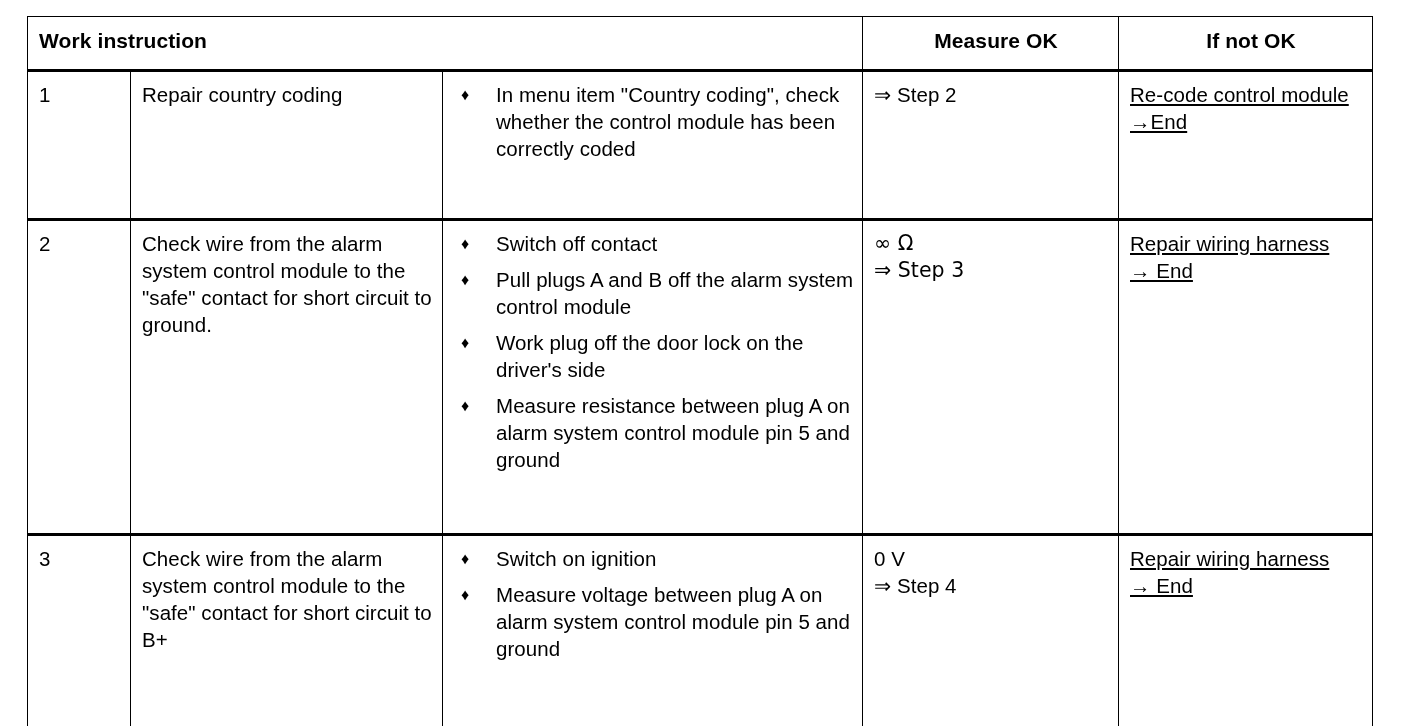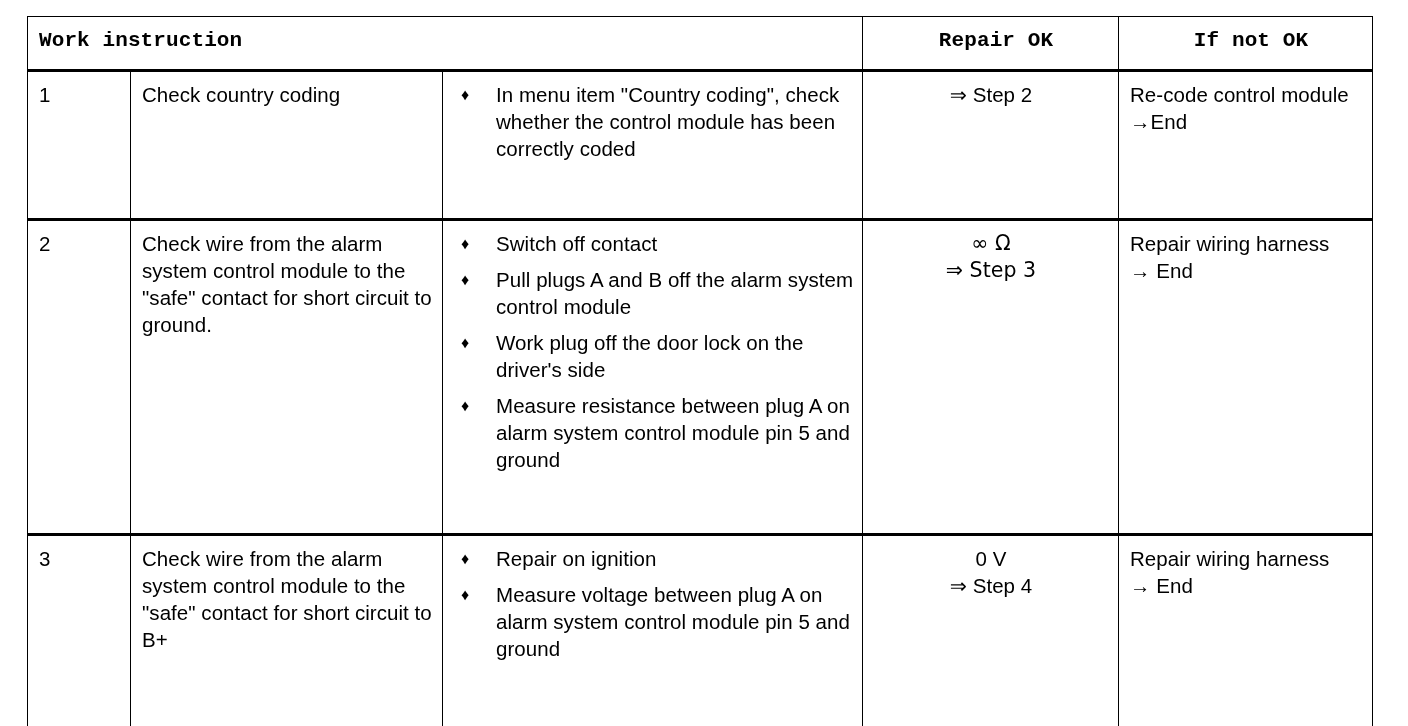--- a/index.html
+++ b/index.html
@@ -43,21 +43,20 @@
   col.c-num     { width: 103px; }
   col.c-task    { width: 312px; }
   col.c-detail  { width: 420px; }
   col.c-ok      { width: 256px; }
   col.c-notok   { width: 254px; }
 
   
   .hdr-cell {
     height: 52px;
     border-bottom: 3px solid #000000 !important;
-    font-family: Liberation Mono, monospace;
   }
   .hdr-cell .hdr-text {
     font-weight: bold;
     font-size: 21px;
     line-height: 20px;
     padding: 14px 0 0 11px;
     letter-spacing: 0.1px;
     white-space: nowrap;
   }
   
@@ -119,22 +118,22 @@
   .mono-sym {
     font-family: "DejaVu Sans", sans-serif;
   }
 
   
   .row1 .cell-inner { min-height: 127px; }
   .row2 .cell-inner { min-height: 293px; }
   .row3 .cell-inner { min-height: 180px; }
 
   .task-text { white-space: pre-line; }
-  .ok-text   { white-space: pre-line; text-align: center; }
-  .notok-text{ white-space: pre-line; }
+  .ok-text   { white-space: pre-line; }
+  .notok-text{ white-space: pre-line; text-decoration: underline; }
 </style>
 </head>
 <body>
 
 <div class="page">
 
   <table class="wi-table">
     <colgroup>
       <col class="c-num">
       <col class="c-task">
@@ -144,36 +143,36 @@
     </colgroup>
 
     <thead>
       <tr>
         <th class="hdr-cell hdr-noborder-right" colspan="1">
           <div class="hdr-text">Work instruction</div>
         </th>
         <th class="hdr-cell hdr-noborder-right hdr-noborder-left"></th>
         <th class="hdr-cell hdr-noborder-left"></th>
         <th class="hdr-cell">
-          <div class="hdr-text">Repair OK</div>
+          <div class="hdr-text">Measure OK</div>
         </th>
         <th class="hdr-cell">
           <div class="hdr-text">If not OK</div>
         </th>
       </tr>
     </thead>
 
     <tbody>
 
       <tr class="data-row first-data-row row1">
         <td class="cell-num">
           <div class="cell-inner">1</div>
         </td>
         <td class="cell-task">
-          <div class="cell-inner task-text">Check country coding</div>
+          <div class="cell-inner task-text">Repair country coding</div>
         </td>
         <td class="cell-detail">
           <div class="cell-inner">
             <ul class="bullets">
               <li>
                 <span class="bullet-mark">♦</span>
                 <span>In menu item "Country coding", check whether the control module has been correctly coded</span>
               </li>
             </ul>
           </div>
@@ -231,21 +230,21 @@
           <div class="cell-inner">3</div>
         </td>
         <td class="cell-task">
           <div class="cell-inner task-text">Check wire from the alarm system control module to the "safe" contact for short circuit to B+</div>
         </td>
         <td class="cell-detail">
           <div class="cell-inner">
             <ul class="bullets">
               <li>
                 <span class="bullet-mark">♦</span>
-                <span>Repair on ignition</span>
+                <span>Switch on ignition</span>
               </li>
               <li>
                 <span class="bullet-mark">♦</span>
                 <span>Measure voltage between plug A on alarm system control module pin 5 and ground</span>
               </li>
             </ul>
           </div>
         </td>
         <td class="cell-ok">
           <div class="cell-inner ok-text">0 V

